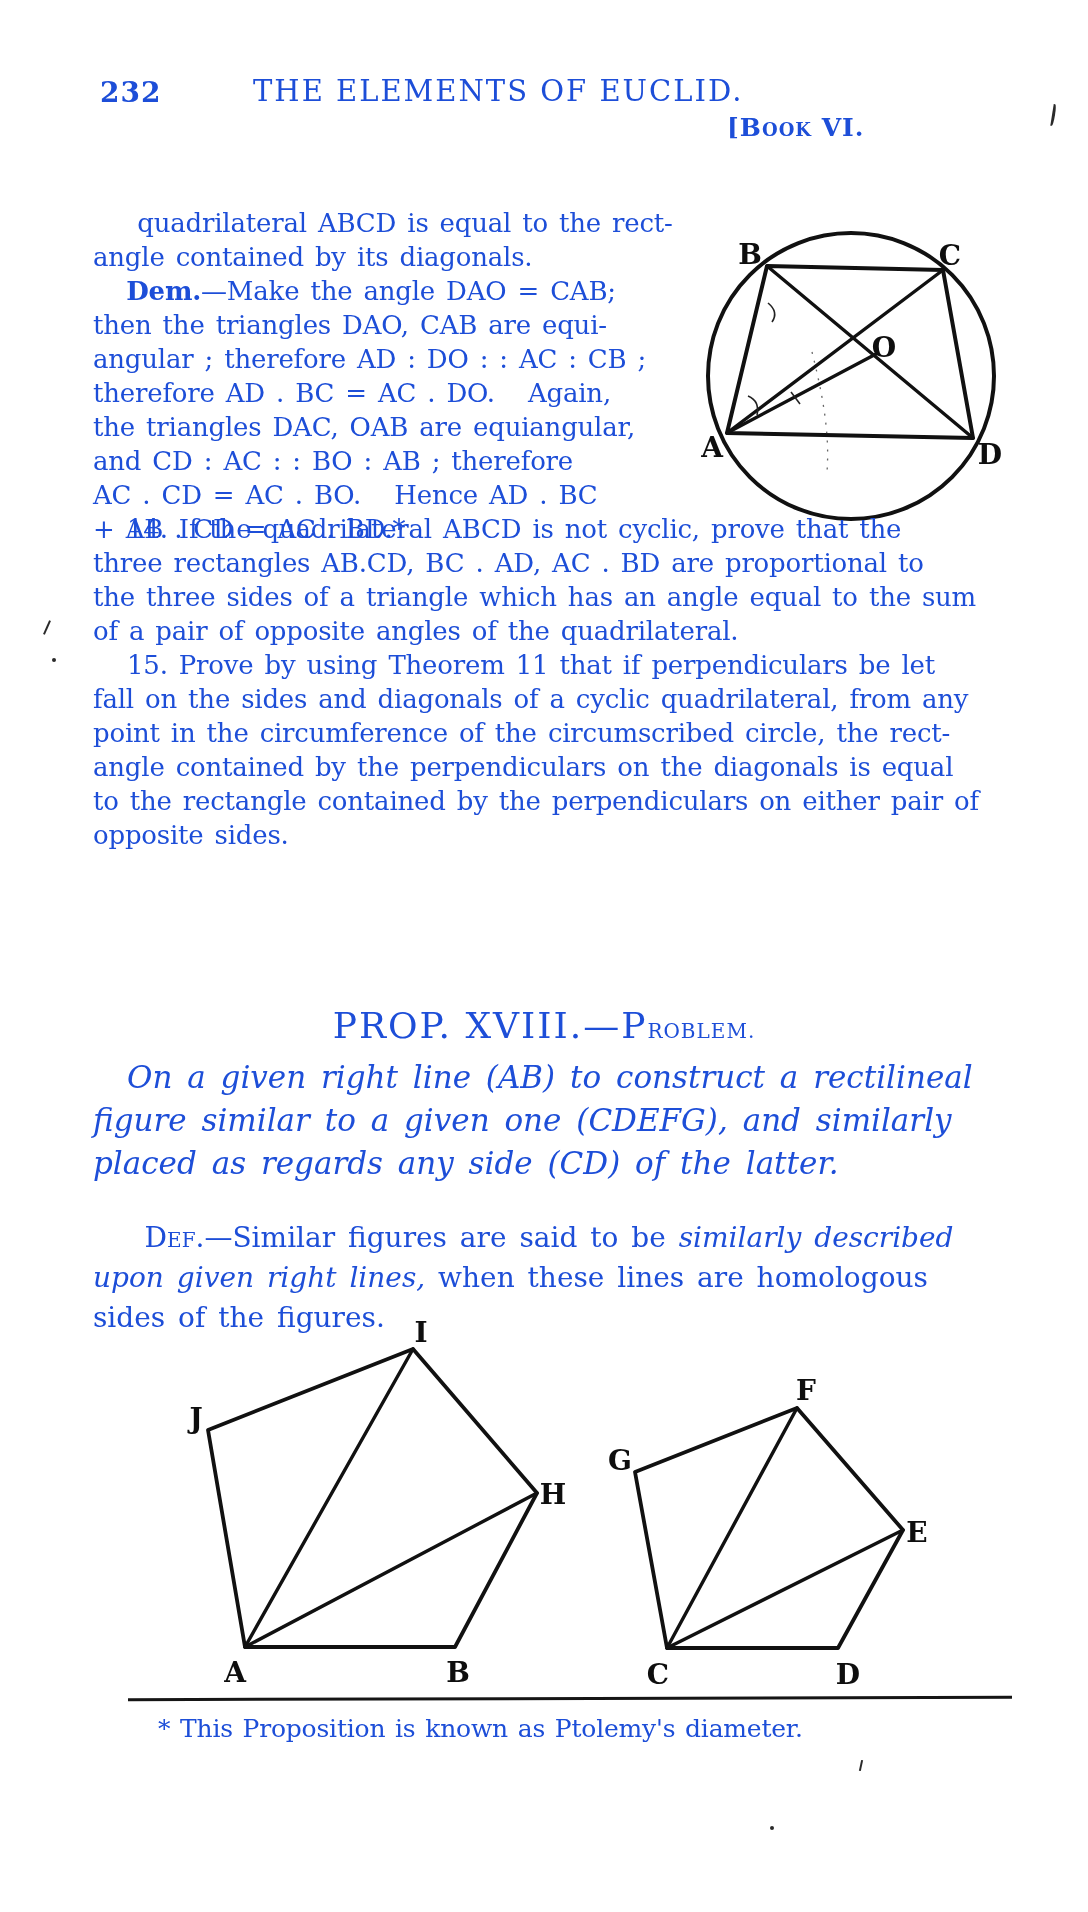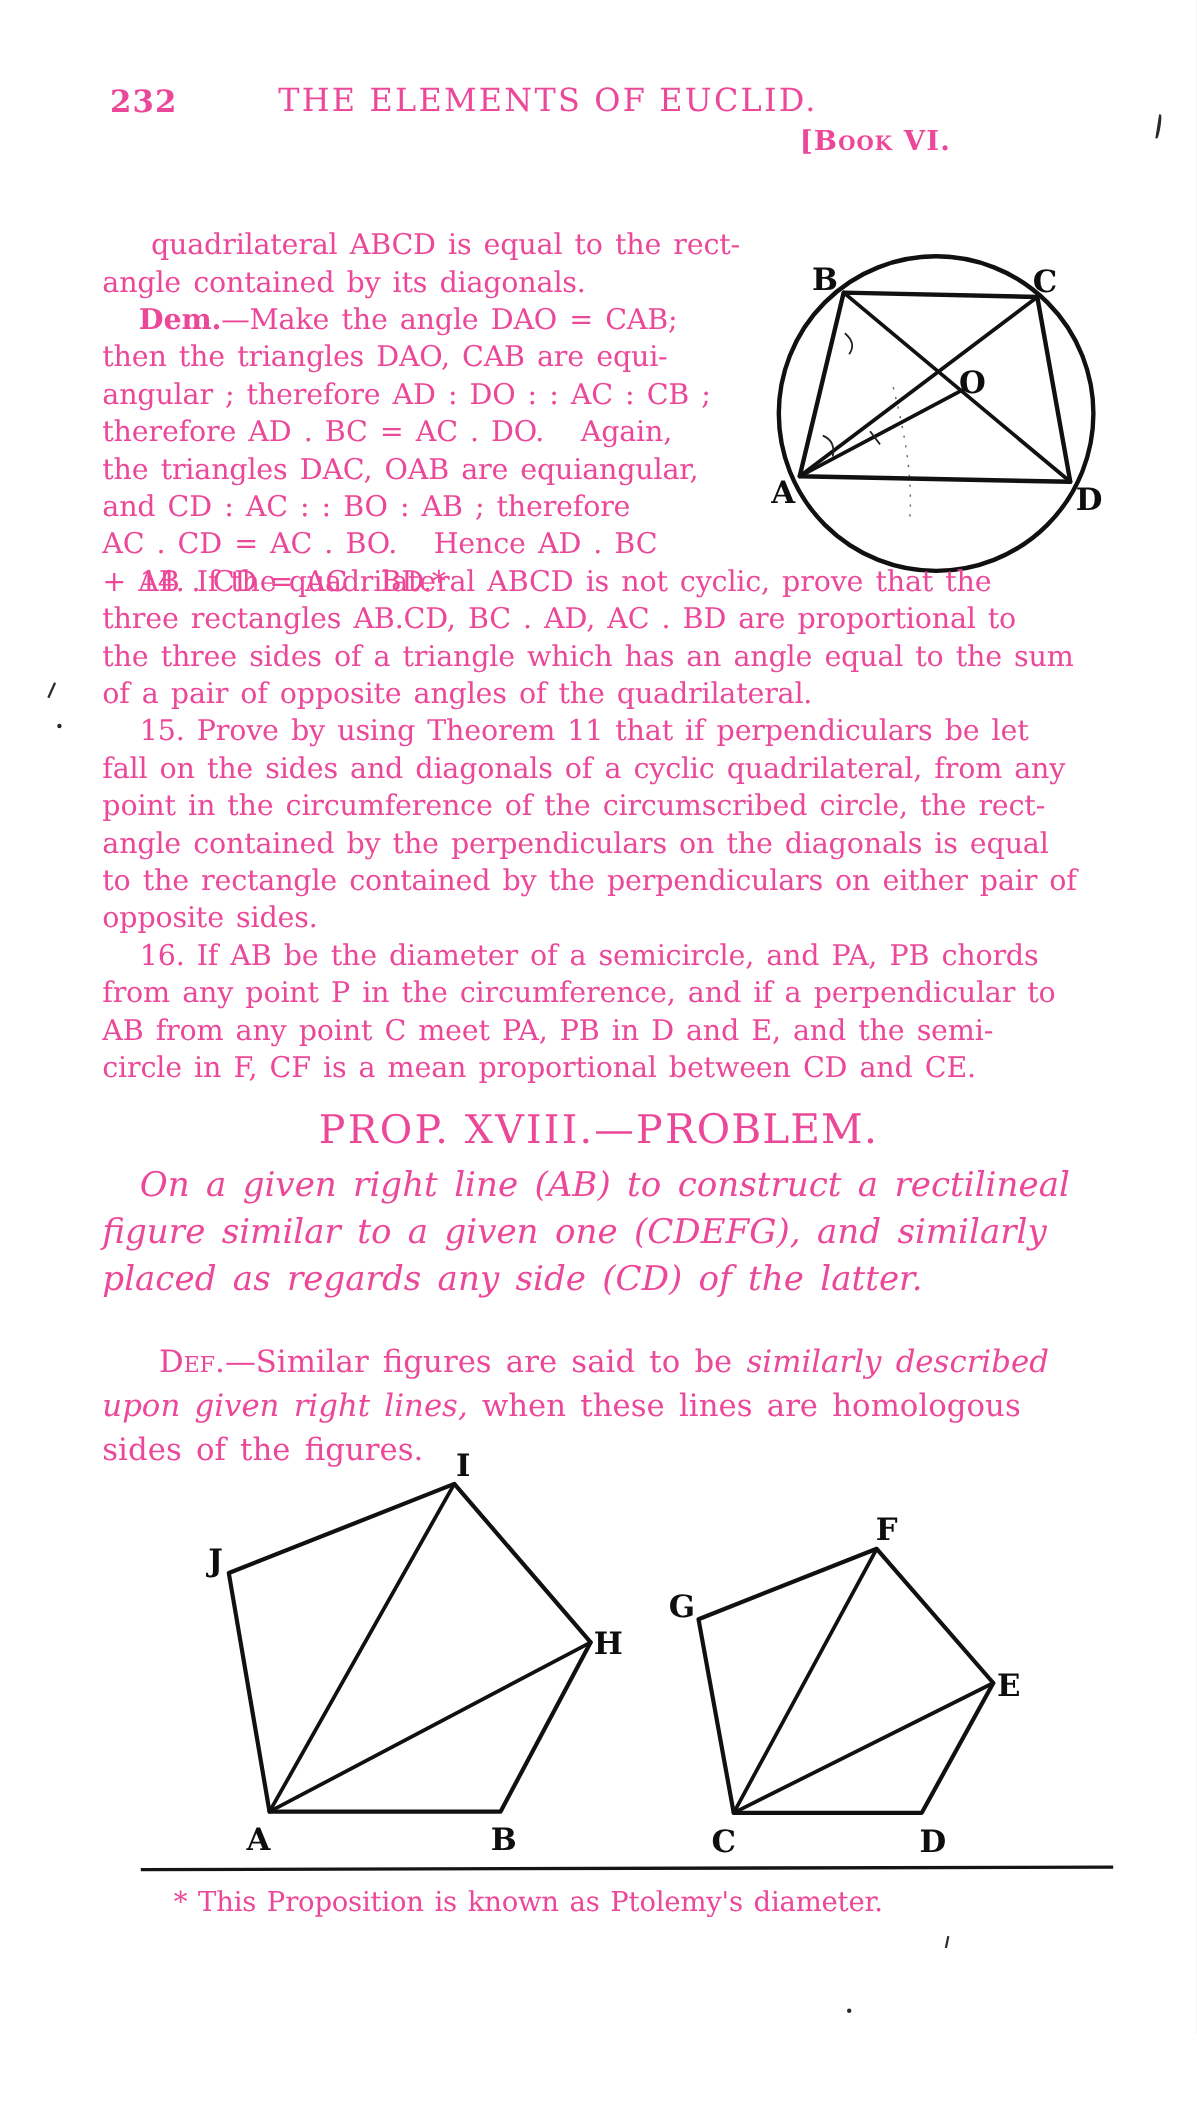--- a/index.html
+++ b/index.html
@@ -1,35 +1,35 @@
 <!DOCTYPE html>
 <html><head>
 <meta charset="utf-8">
 <style>
   html,body{margin:0;padding:0;background:#e8e8e8;}
   .page{
     position:relative;width:1088px;height:1912px;background:#ffffff;
-    font-family:"DejaVu Serif", serif;color:#ec4899;overflow:hidden;
+    font-family:"DejaVu Serif", serif;color:#1d4ed8;overflow:hidden;
     margin:0 auto;
   }
   .abs{position:absolute;}
   .body-text{
     font-size:26px;line-height:34px;white-space:pre-wrap;
     word-spacing:3px;letter-spacing:-0.2px;
   }
   .indent{text-indent:34px;}
   .page-num{font-size:28px;font-weight:bold;letter-spacing:1px;}
   .head-title{font-size:29px;font-weight:normal;letter-spacing:2px;}
   .book-label{font-size:25px;font-weight:bold;font-variant:small-caps;letter-spacing:1px;margin-top:33px;}
   .bold{font-weight:bold;}
   .prop-heading{
     left:0;top:1005px;width:1088px;text-align:center;
     font-size:36px;letter-spacing:2px;white-space:nowrap;
   }
-  .prop-small{font-size:37px;letter-spacing:1px;}
+  .prop-small{font-size:20px;letter-spacing:1px;}
   .statement{
     font-size:31px;font-style:italic;line-height:43px;
     white-space:pre-wrap;word-spacing:5px;text-indent:34px;
   }
   .definition{
     font-size:28px;line-height:40px;white-space:pre-wrap;
     word-spacing:4px;text-indent:34px;
   }
   .sc{font-variant:small-caps;}
   .it{font-style:italic;}
@@ -85,24 +85,20 @@
   <div class="abs body-text indent" style="left:93px;top:512px;width:930px;">14. If the quadrilateral ABCD is not cyclic, prove that the
 three rectangles AB.CD, BC . AD, AC . BD are proportional to
 the three sides of a triangle which has an angle equal to the sum
 of a pair of opposite angles of the quadrilateral.</div>
   <div class="abs body-text indent" style="left:93px;top:648px;width:930px;">15. Prove by using Theorem 11 that if perpendiculars be let
 fall on the sides and diagonals of a cyclic quadrilateral, from any
 point in the circumference of the circumscribed circle, the rect-
 angle contained by the perpendiculars on the diagonals is equal
 to the rectangle contained by the perpendiculars on either pair of
 opposite sides.</div>
-  <div class="abs body-text indent" style="left:93px;top:852px;width:930px;">16. If AB be the diameter of a semicircle, and PA, PB chords
-from any point P in the circumference, and if a perpendicular to
-AB from any point C meet PA, PB in D and E, and the semi-
-circle in F, CF is a mean proportional between CD and CE.</div>
 
   <div class="abs prop-heading">
     <span>PROP. XVIII.—P</span><span class="prop-small">ROBLEM.</span>
   </div>
 
   <div class="abs definition" style="left:93px;top:1178px;width:930px;">
     <span class="sc">Def.</span><span>—Similar figures are said to be </span><span class="it">similarly described
 upon given right lines,</span><span> when these lines are homologous
 sides of the figures.</span>
   </div>

